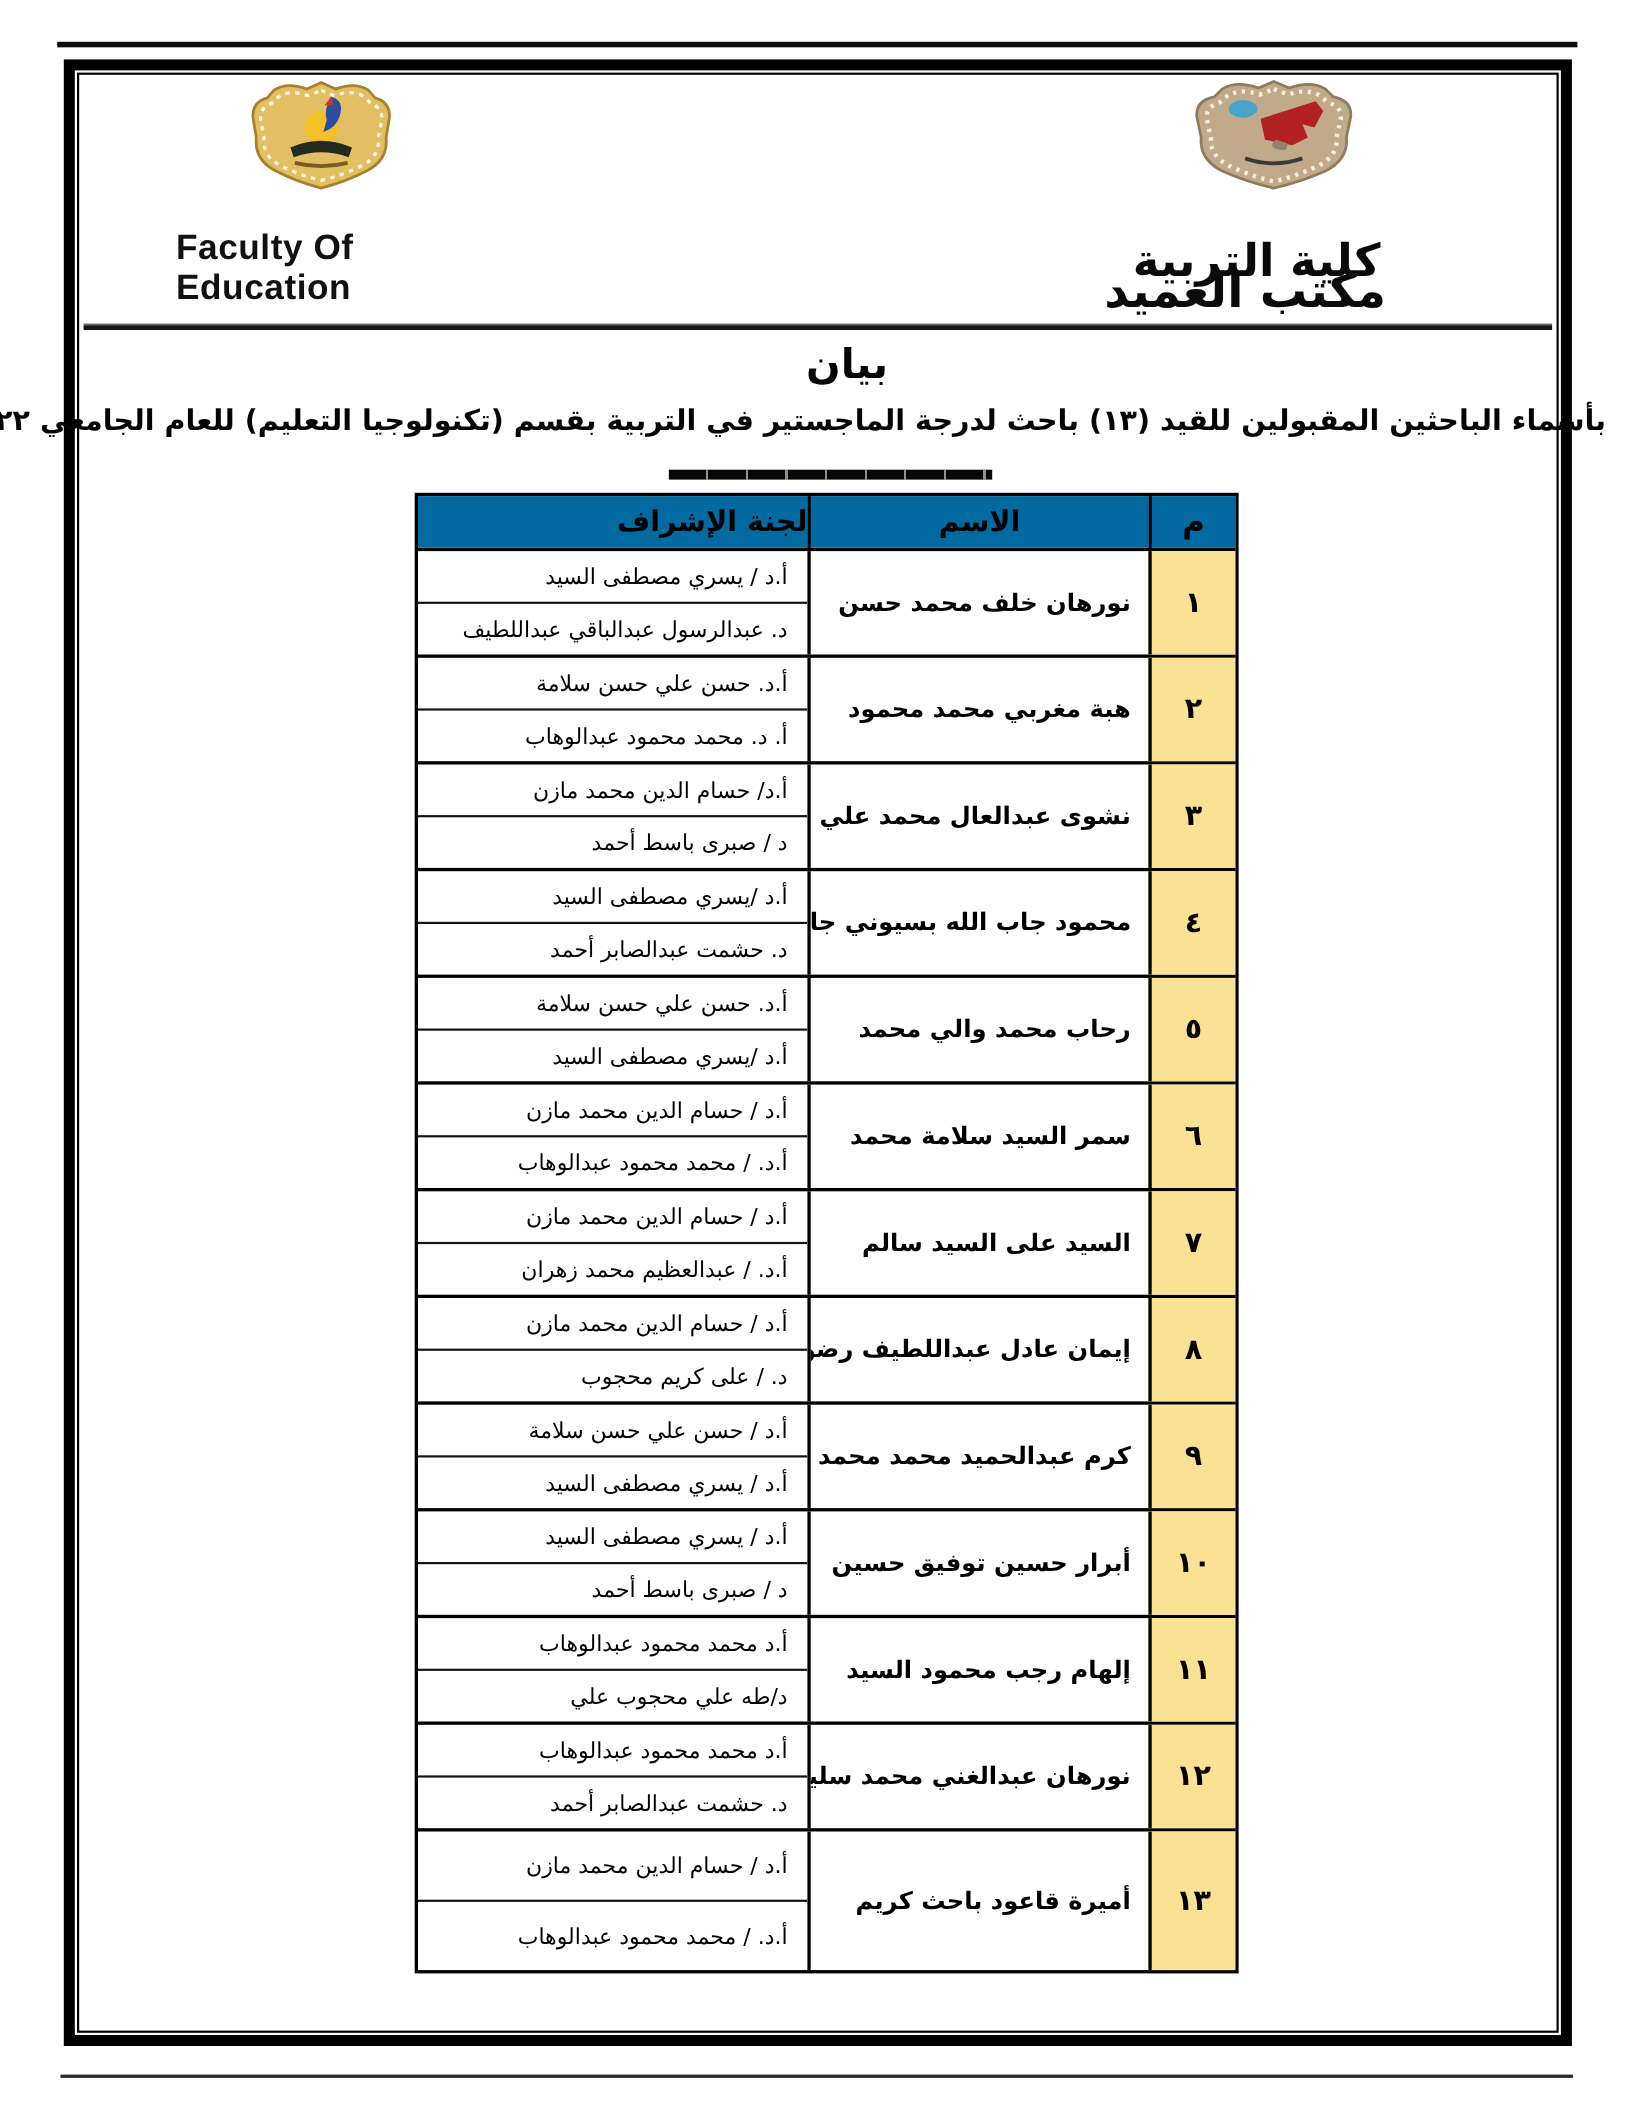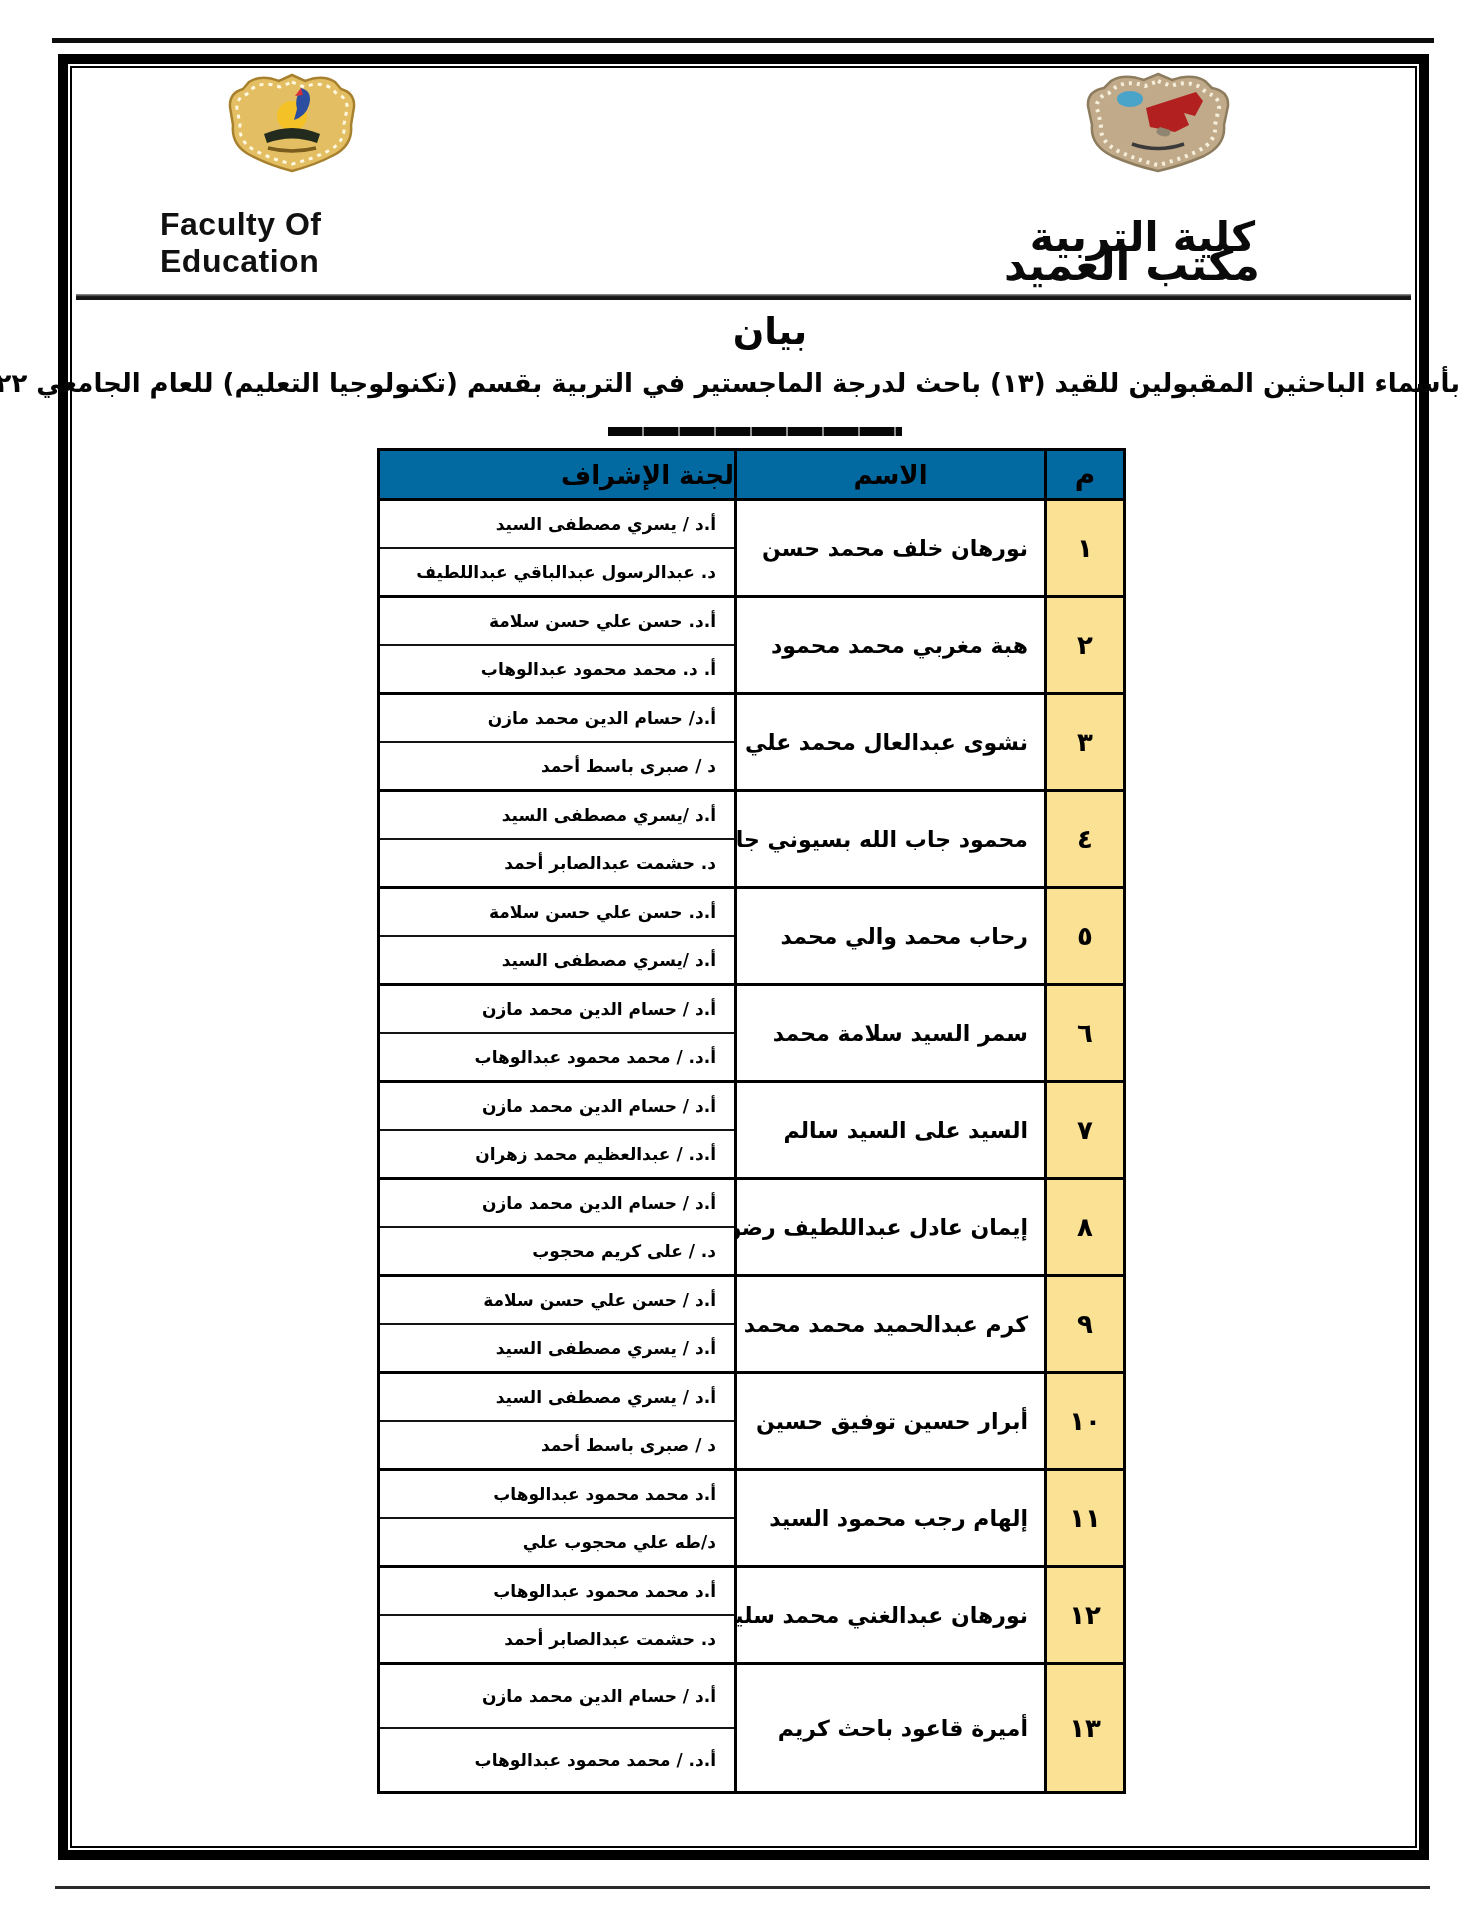--- a/index.html
+++ b/index.html
@@ -90,21 +90,21 @@
   .cell-name {
     width: 310px; border-left: 3px solid #000000;
     justify-content: flex-start; padding-right: 16px;
     font-size: 22px; font-weight: bold;
     white-space: nowrap;
   }
   .cell-committee { flex: 1; flex-direction: column; align-items: stretch; padding: 0; }
   .sup {
     flex: 1; display: flex; align-items: center;
     justify-content: flex-start; padding-right: 18px;
-    font-size: 17px; font-weight: bold; white-space: nowrap; overflow: hidden;
+    font-size: 20px; font-weight: normal; white-space: nowrap; overflow: hidden;
   }
   .sup1 { border-bottom: 2px solid #141414; }
   .thead .cell {
     background: #0369a1;
     justify-content: center; padding: 0;
     font-size: 26px; font-weight: bold;
   }
   .thead .cell-num { font-size: 28px; }
 </style>
 </head>

